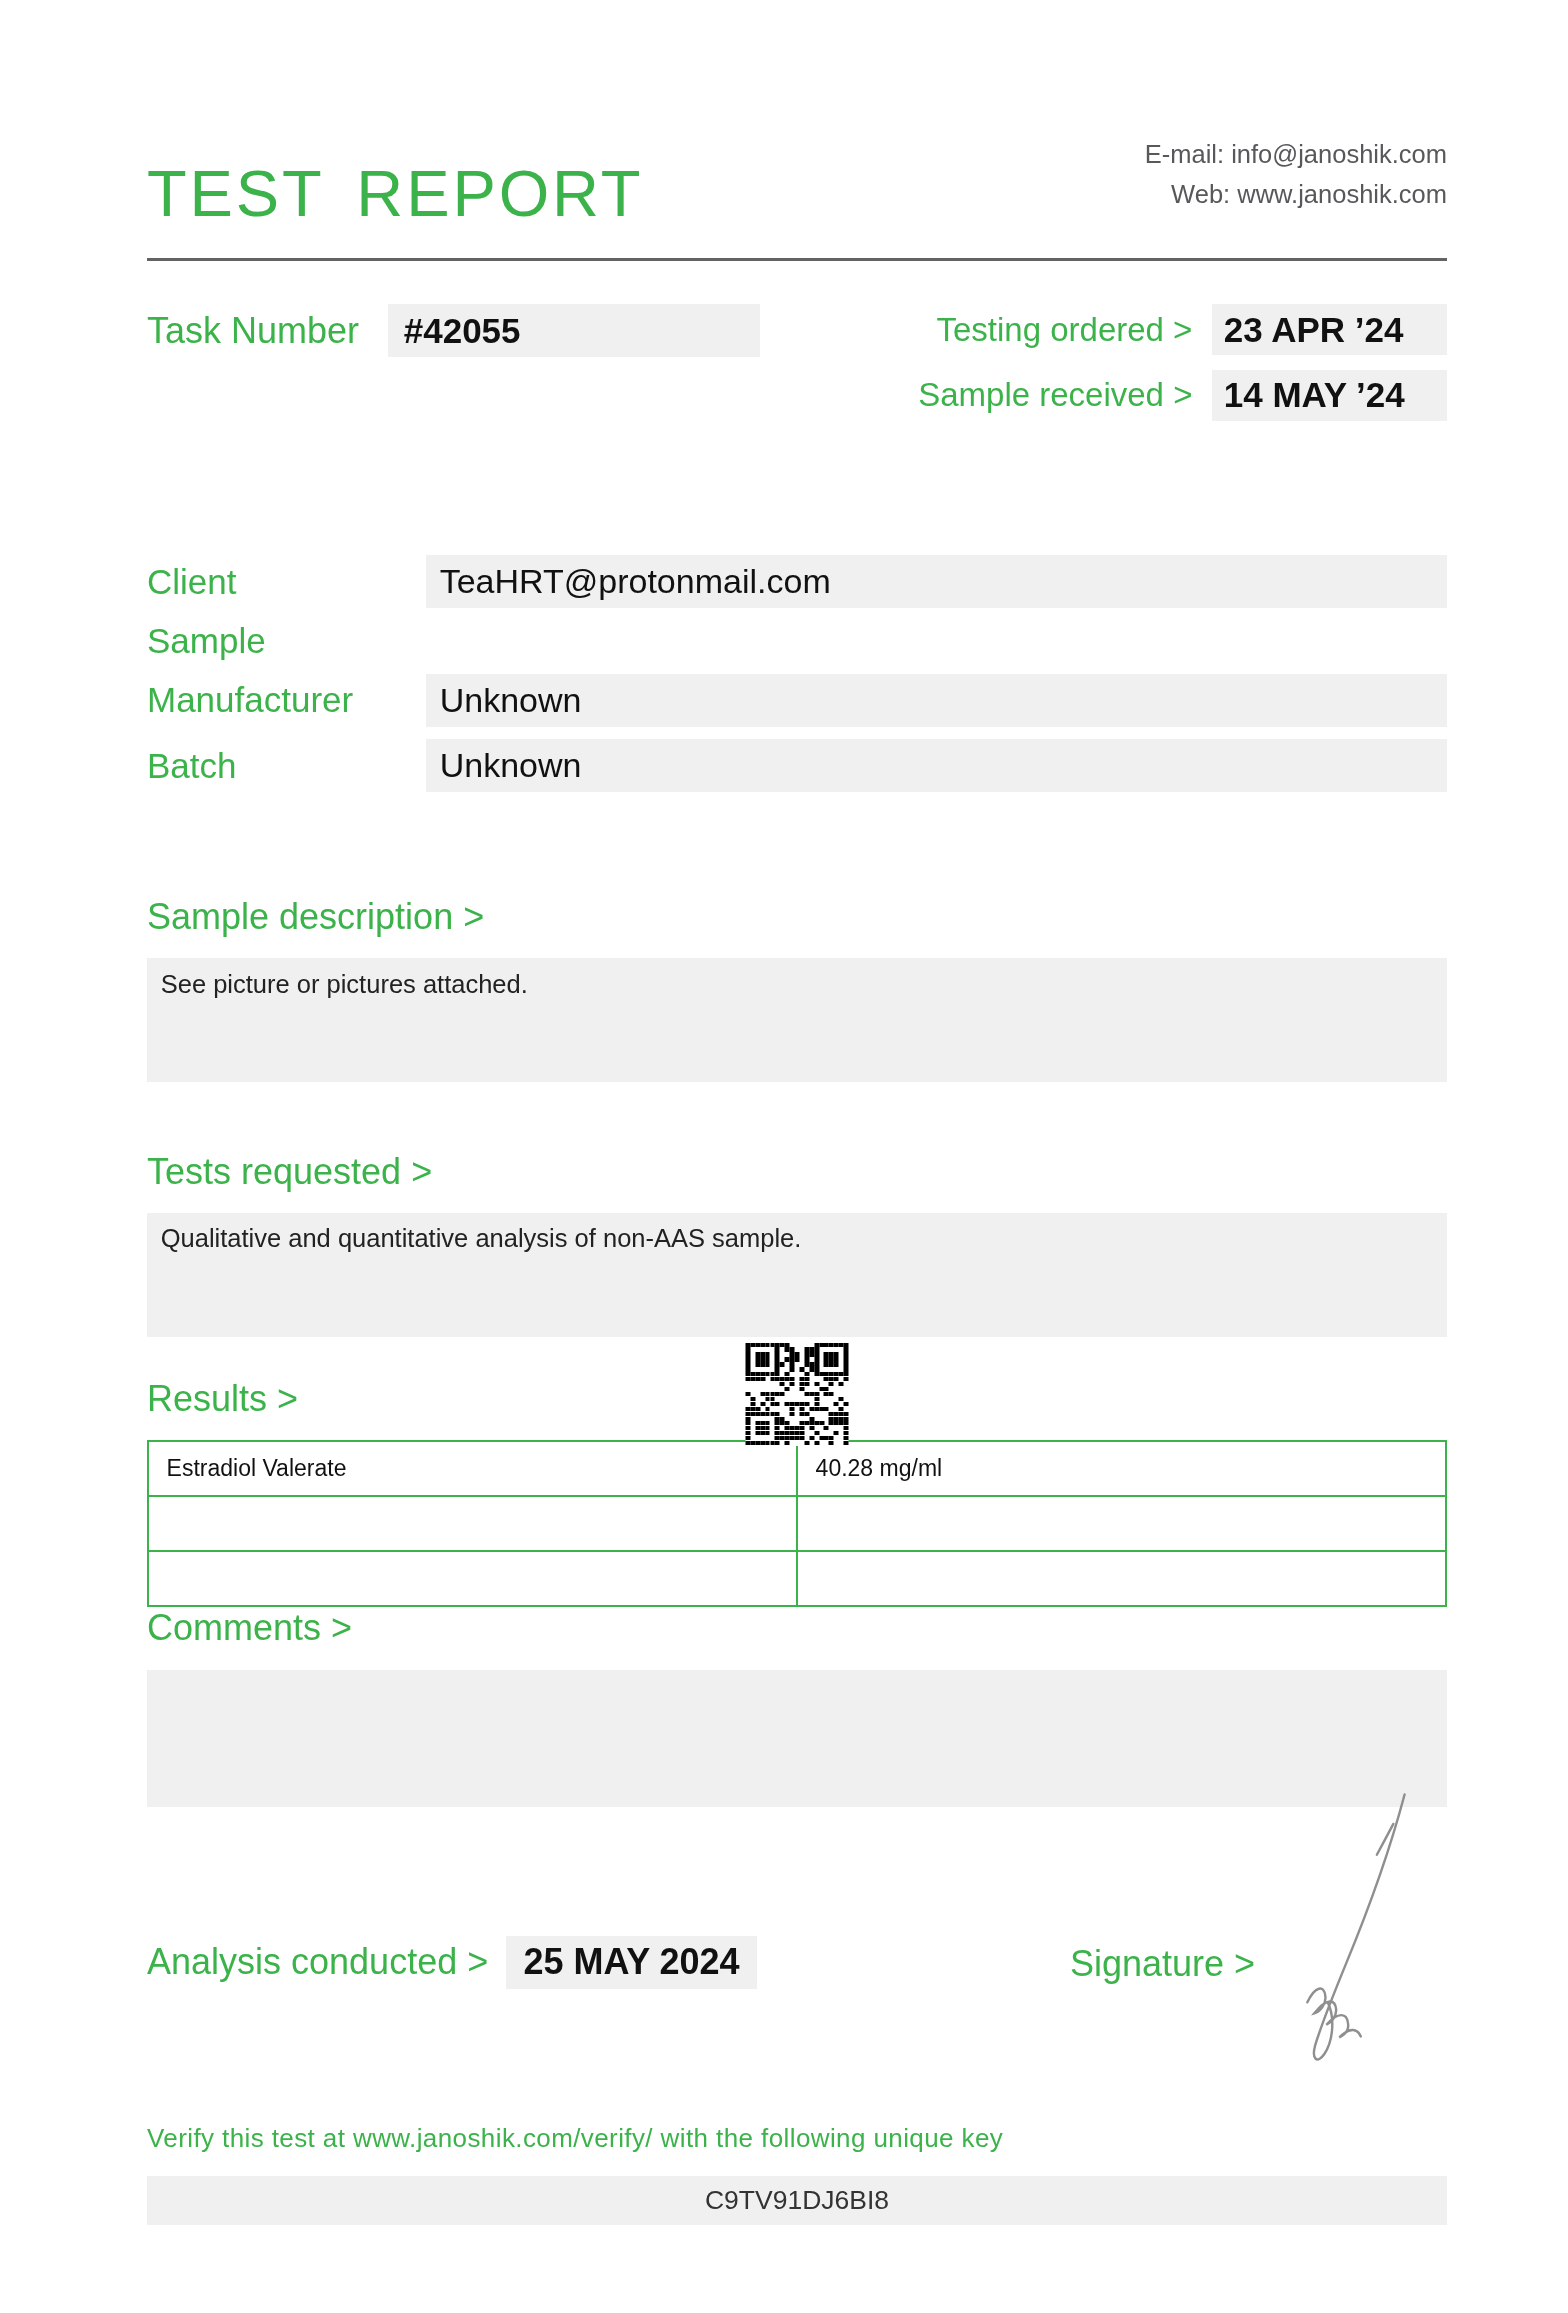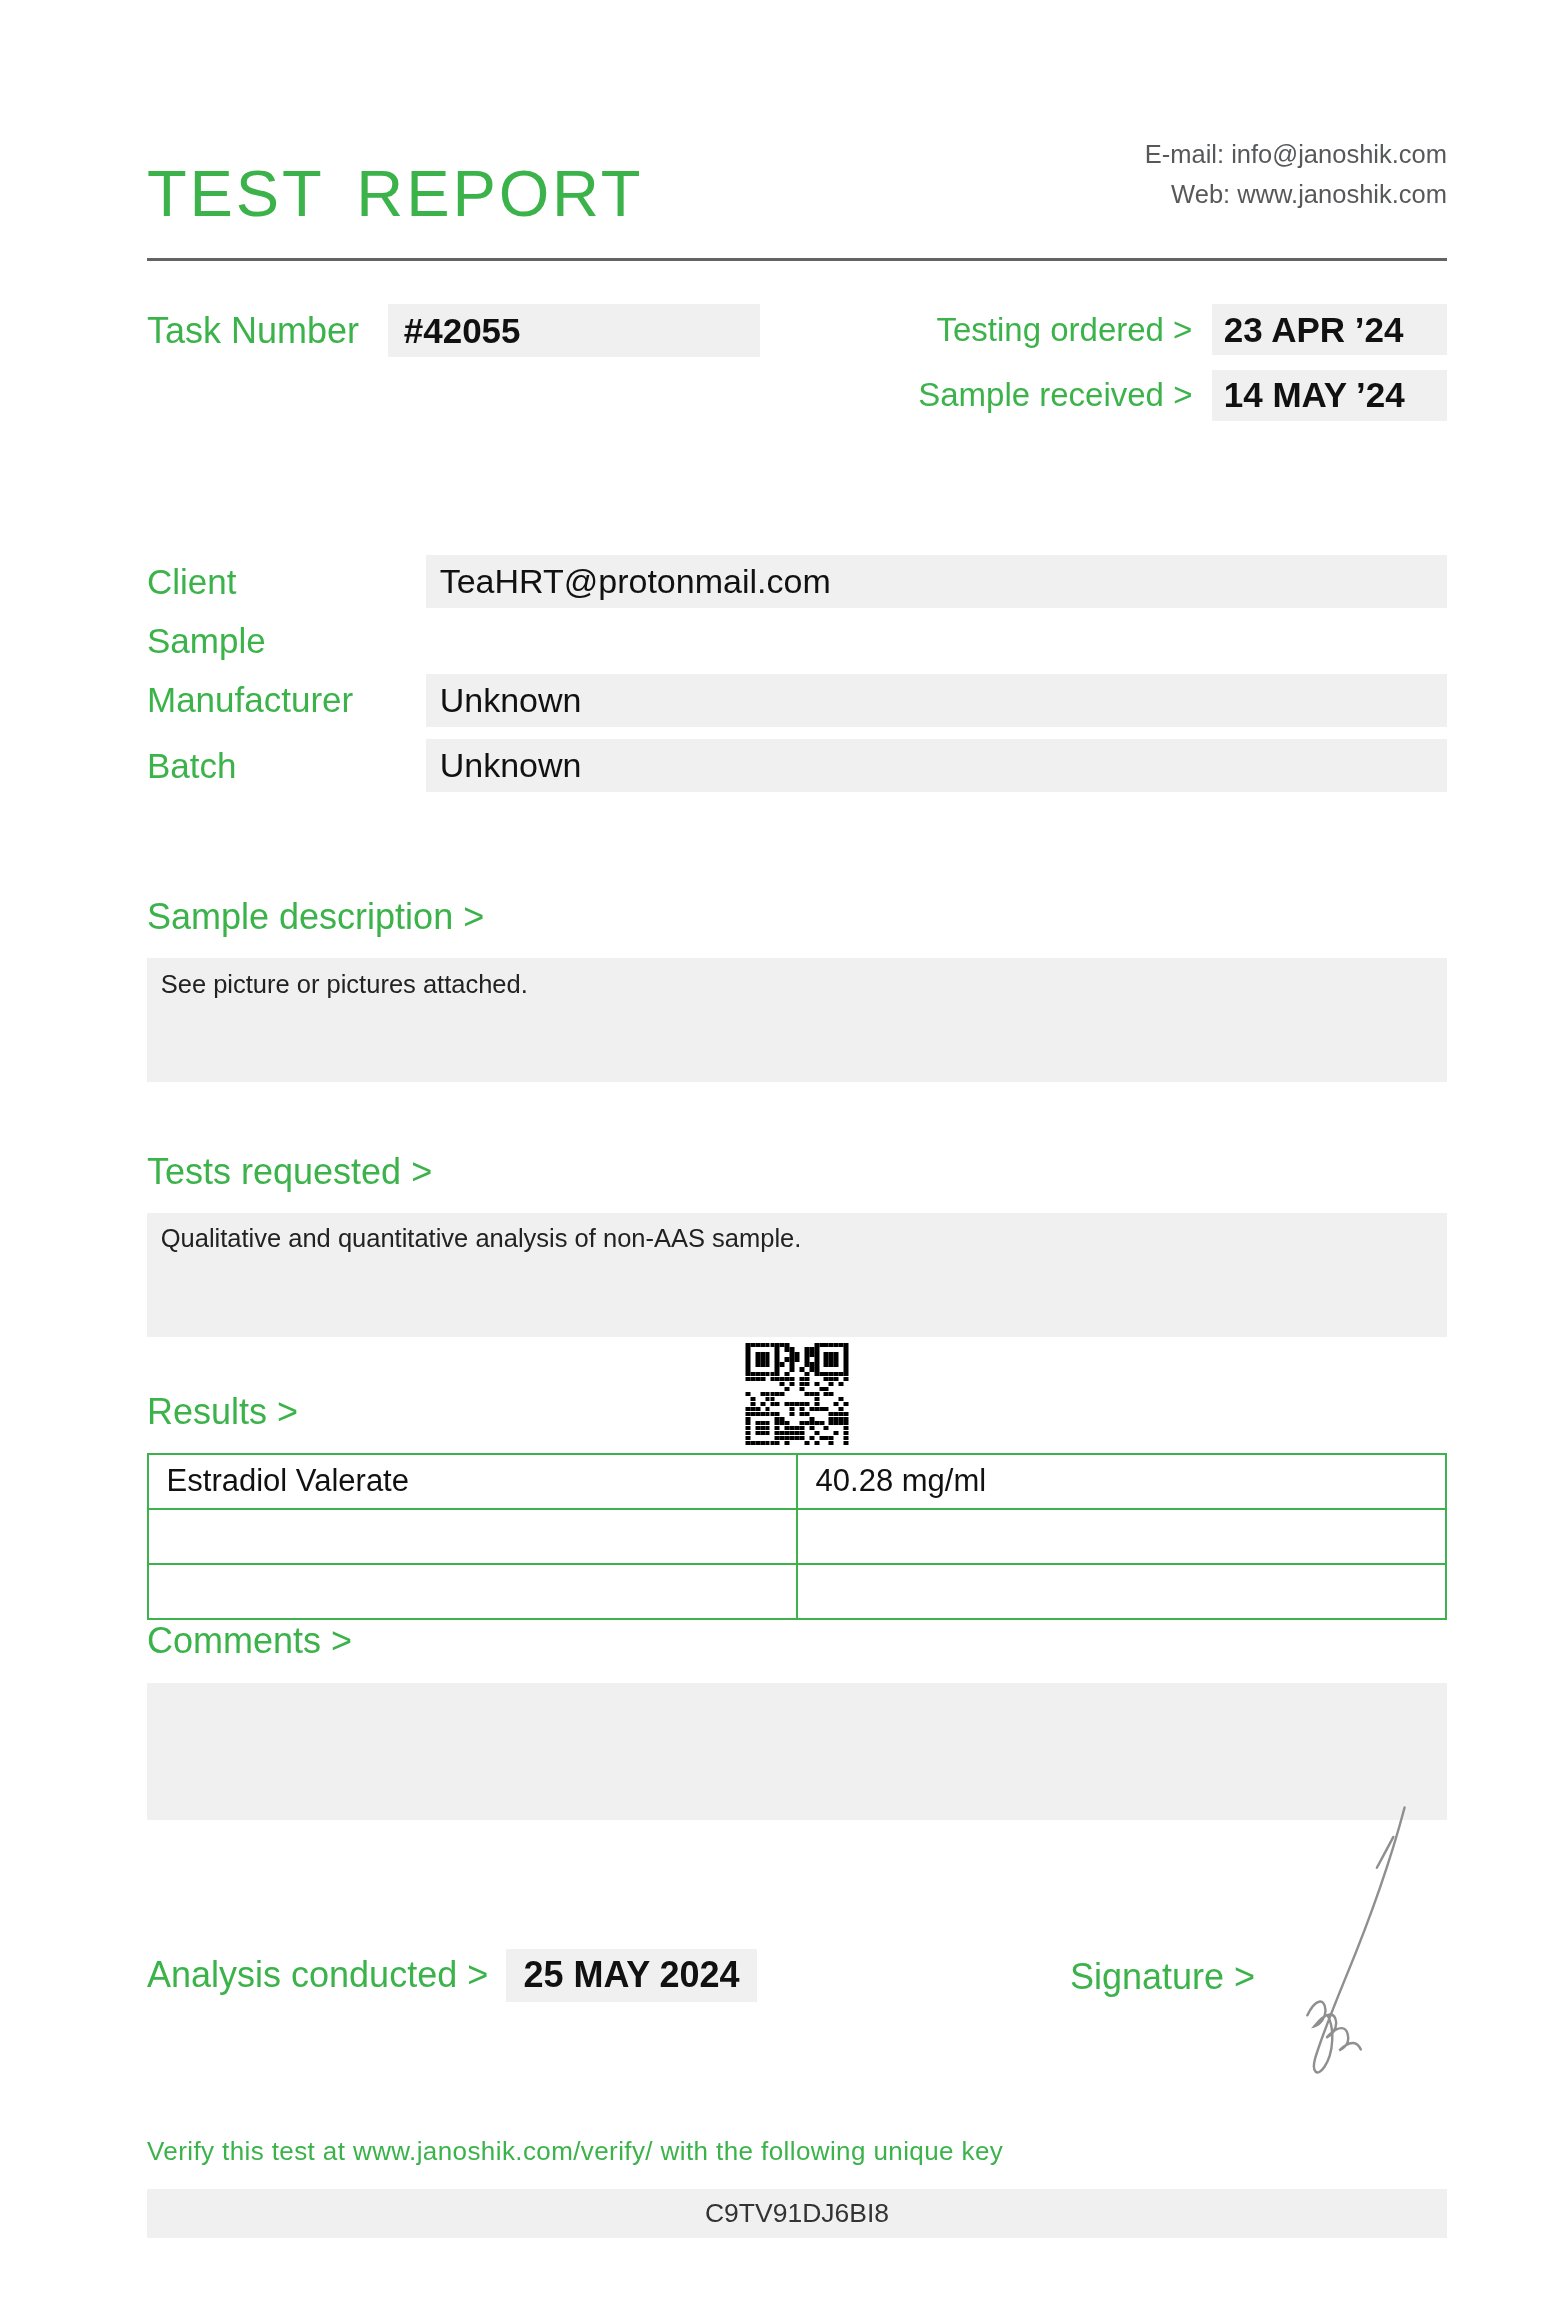--- a/index.html
+++ b/index.html
@@ -39,28 +39,28 @@
                   padding:0 13.7px; font-size:34px; color:#111; }
 
   .section-heading { color:var(--accent); font-size:36px; font-weight:400; }
   .gray-box { background:var(--box); padding:11.8px 13.7px; font-size:25.5px; color:#222; }
   .desc-heading { margin-top:104px; }
   .desc-box { margin-top:19.6px; height:124px; }
   .tests-heading { margin-top:69px; }
   .tests-box { margin-top:19.6px; height:124px; }
 
   
-  .results-zone { position:relative; height:116px; }
+  .results-zone { position:relative; height:103px; }
   .results-zone .section-heading { position:absolute; left:0; bottom:19.6px; }
   .qr { position:absolute; left:50%; transform:translateX(-50%); top:5.9px; width:103px; height:103px; background:#fff; }
   .qr i { position:absolute; width:4.9px; height:4.9px; background:#000; }
 
   
   .results-table { width:100%; border-collapse:collapse; border:2.9px solid var(--accent); }
-  .results-table td { border:2px solid var(--accent); height:55px; font-size:31px; padding:0 17.6px; color:#111; }
+  .results-table td { border:2px solid var(--accent); height:55px; font-size:23px; padding:0 17.6px; color:#111; }
   .results-table td.c1 { width:50%; }
 
   .comments-heading { }
   .comments-box { margin-top:21.6px; height:137px; }
 
   
   .footer { position:relative; margin-top:110px; height:90px; display:flex; align-items:center; }
   .analysis-box { margin-left:17.6px; height:53px; background:var(--box); display:flex; align-items:center;
                   padding:0 17.6px; font-size:36px; font-weight:700; }
   .signature-label { position:absolute; left:923px; top:25.5px; font-size:36px; color:var(--accent); }

